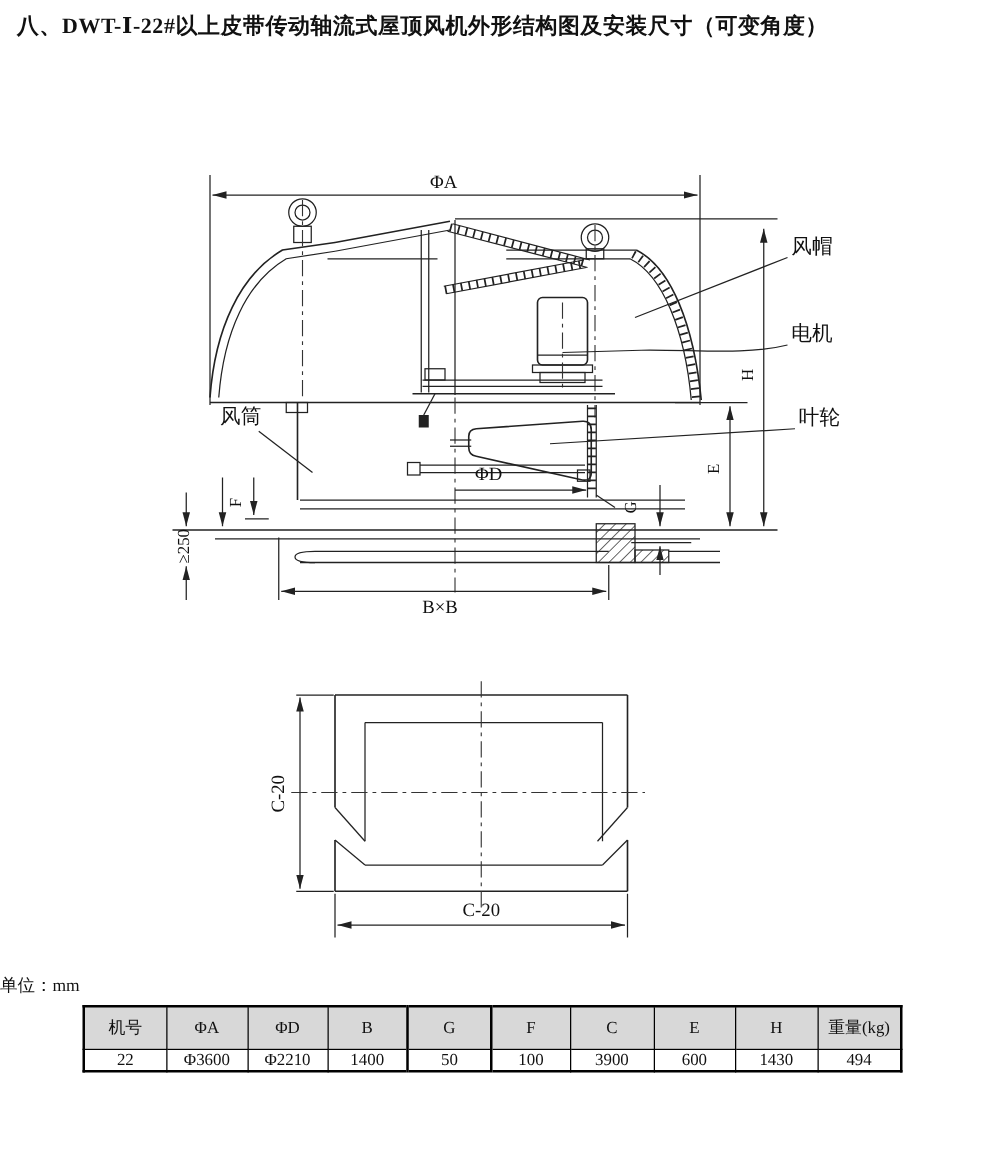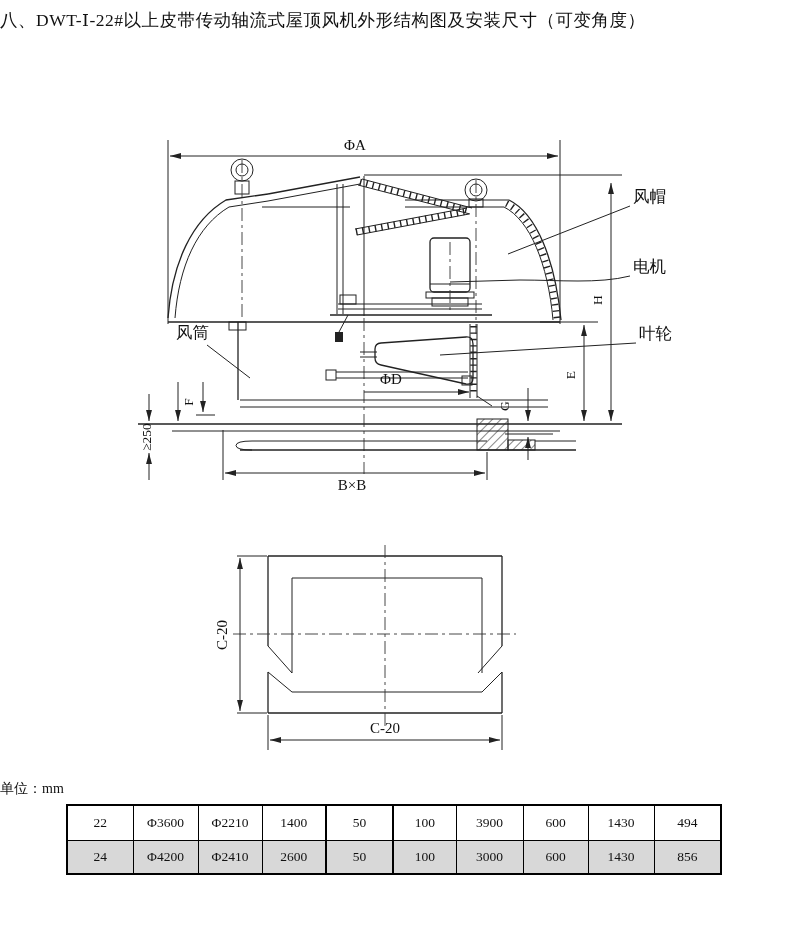--- a/index.html
+++ b/index.html
@@ -2,22 +2,22 @@
 <html><head>
 <meta charset="utf-8">
 <style>
   html,body{margin:0;padding:0;}
   body{
     width:800px;height:932px;background:#ffffff;position:relative;overflow:hidden;
     font-family:"Liberation Serif","DejaVu Serif",serif;color:#111;
   }
   .abs{position:absolute;}
   #title{
-    left:0;top:8px;width:676px;
-    font-size:17.5px;font-weight:normal;letter-spacing:0.5px;white-space:nowrap;
+    left:0;top:8px;width:676px;text-align:center;
+    font-size:17.5px;font-weight:bold;letter-spacing:0.5px;white-space:nowrap;
   }
   svg{position:absolute;left:0;}
   svg .ln{stroke:#222;stroke-width:1;fill:none;}
   svg .ln2{stroke:#222;stroke-width:1.3;fill:none;}
   svg .dd{stroke:#333;stroke-width:0.9;fill:none;stroke-dasharray:13 4 3 4;}
   svg .rung{stroke:#222;stroke-width:6.5;fill:none;stroke-dasharray:1.4 5;}
   svg .fillb{fill:#222;stroke:none;}
   svg text{fill:#111;font-family:"Liberation Serif","DejaVu Serif",serif;}
   .dim{font-size:15px;}
   .dimr{font-size:13.5px;}
@@ -30,21 +30,21 @@
   td{
     border:1.4px solid #000;text-align:center;vertical-align:middle;
     font-size:13.5px;padding:0;
   }
   table{border:2.2px solid #000;}
   tr.hdr td{background:#d8d8d8;}
   tr.r1 td{background:#ffffff;}
   tr.r2 td{background:#d8d8d8;}
   td.tg{border-left:2.8px solid #000;border-right:2.8px solid #000;}
   tr{height:34px;}
-  tr.r1{height:35px;}
+  tr.r1{height:17px;}
 </style>
 </head>
 <body>
 
 <div id="title" class="abs">八、DWT-Ⅰ-22#以上皮带传动轴流式屋顶风机外形结构图及安装尺寸（可变角度）</div>
 
 <svg id="main-drawing" width="800" height="430" viewBox="0 0 800 430" style="top:88px;">
   <defs>
     <marker id="arr" viewBox="0 0 12 8" markerWidth="12" markerHeight="8" refX="11.2" refY="4" orient="auto-start-reverse" markerUnits="userSpaceOnUse">
       <path d="M0,1 L11.2,4 L0,7 Z" fill="#222"></path>
@@ -246,39 +246,39 @@
         <col style="width:64px">
       <col style="width:64px">
         <col style="width:67px">
         <col style="width:63px">
       <col style="width:67px">
         <col style="width:65px">
         <col style="width:66px">
       <col style="width:67px">
     </colgroup>
     <tbody>
+        <tr class="hdr">
+      <td>机号</td>
+      <td>ΦA</td>
+      <td>ΦD</td>
+      <td>B</td>
+      <td class="tg">G</td>
+      <td>F</td>
+      <td>C</td>
+      <td>E</td>
+      <td>H</td>
+      <td>重量(kg)</td>
+    </tr>
     <tr class="r1">
       <td>22</td>
       <td>Φ3600</td>
       <td>Φ2210</td>
       <td>1400</td>
       <td class="tg">50</td>
       <td>100</td>
       <td>3900</td>
       <td>600</td>
       <td>1430</td>
       <td>494</td>
     </tr>
-    <tr class="r2">
-      <td>24</td>
-      <td>Φ4200</td>
-      <td>Φ2410</td>
-      <td>2600</td>
-      <td class="tg">50</td>
-      <td>100</td>
-      <td>3000</td>
-      <td>600</td>
-      <td>1430</td>
-      <td>856</td>
-    </tr>
   </tbody>
     </table>
 </div>
 
 </body></html>

